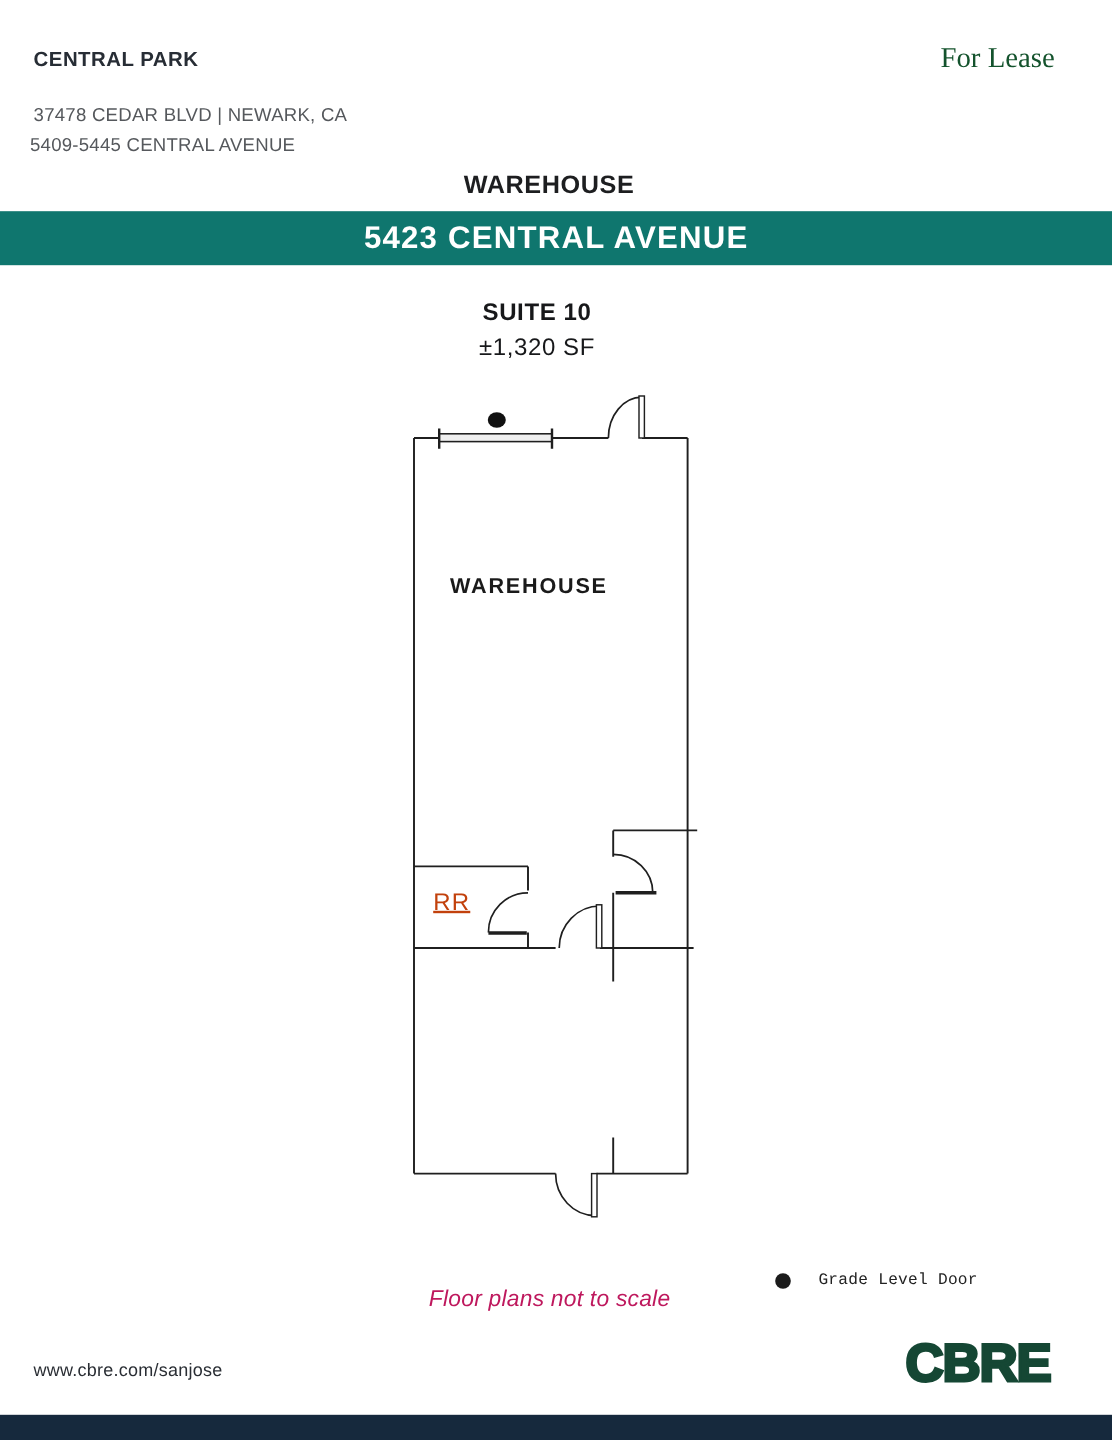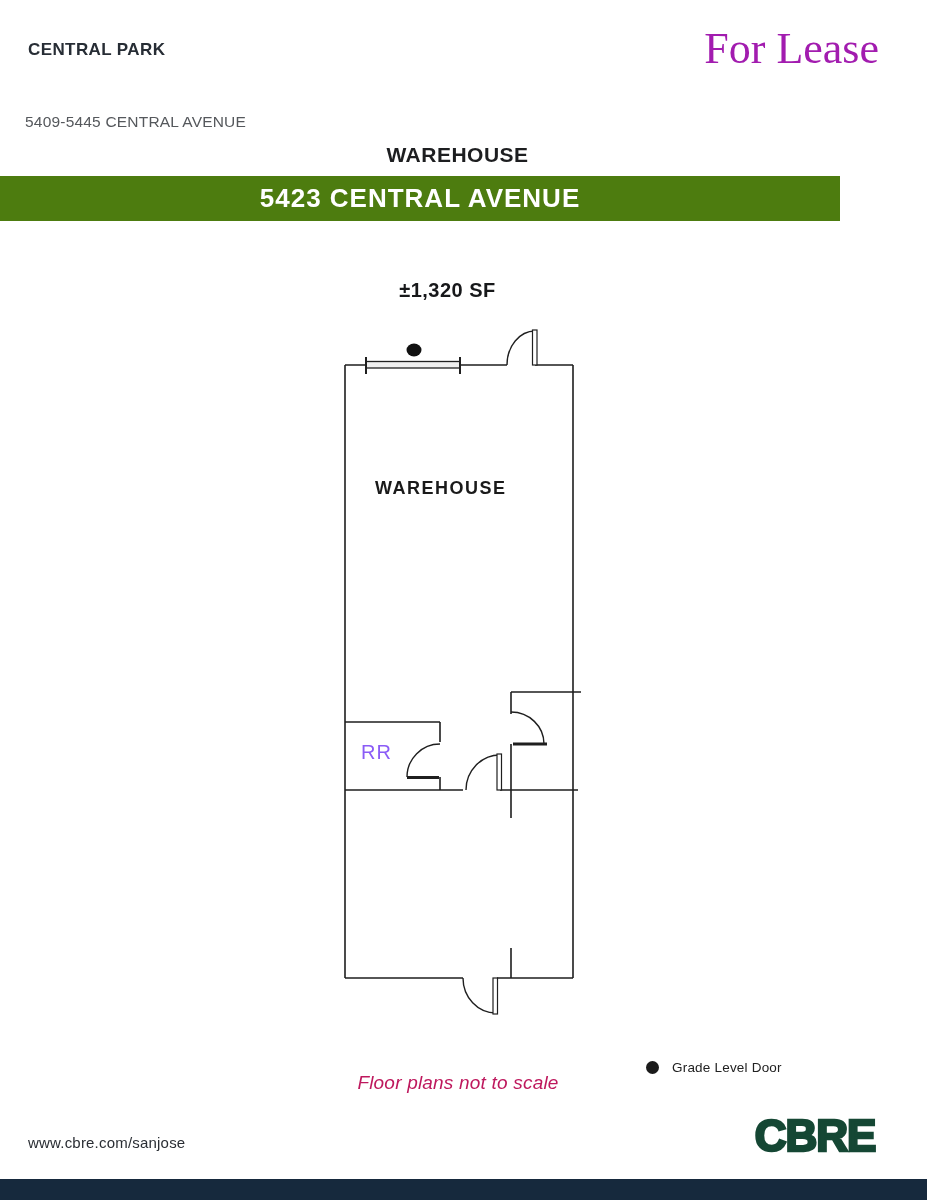--- a/index.html
+++ b/index.html
@@ -5,63 +5,65 @@
   html,body{margin:0;padding:0;background:#ffffff;}
   #page{
     position:relative;width:927px;height:1200px;margin:0 auto;background:#ffffff;
     font-family:"Liberation Sans","DejaVu Sans",sans-serif;overflow:hidden;
   }
   .abs{position:absolute;}
   
   .prop-name{left:28px;top:40px;font-size:17px;font-weight:700;letter-spacing:.4px;color:#272d35;}
   .addr1{left:25px;top:65px;font-size:15.5px;color:#55585c;letter-spacing:.2px;margin-top:48px;}
   .addr2{left:28px;top:88px;font-size:15.5px;color:#55585c;letter-spacing:.2px;}
-  .for-lease{right:48px;top:23px;font-family:"Liberation Serif","DejaVu Serif",serif;
-    font-size:44px;color:#a21caf;}
+  .for-lease{right:48px;top:36px;font-family:"Liberation Serif","DejaVu Serif",serif;
+    font-size:24px;color:#14532d;}
   .industrial{left:0;top:143px;width:915px;text-align:center;font-size:21px;font-weight:800;
     letter-spacing:.5px;color:#1d1e20;}
-  .banner{left:0;top:176px;width:840px;height:45px;background:#4d7c0f;
+  .banner{left:0;top:176px;width:927px;height:45px;background:#0f766e;
     display:flex;align-items:center;justify-content:center;}
   .banner-text{color:#ffffff;font-size:26px;font-weight:700;letter-spacing:1px;}
   
   .suite-name{left:280px;top:250px;width:335px;text-align:center;font-size:20px;font-weight:800;
     letter-spacing:.5px;color:#17181a;}
-  .suite-size{left:280px;top:279px;width:335px;text-align:center;font-size:20px;font-weight:700;
+  .suite-size{left:280px;top:279px;width:335px;text-align:center;font-size:20px;font-weight:400;
     letter-spacing:.5px;color:#17181a;}
   
   .lbl-warehouse{left:375px;top:478px;width:180px;text-align:left;font-size:18px;
     letter-spacing:1.5px;color:#1a1a1a;font-weight:bold;}
   .lbl-rr{left:361px;top:741px;width:40px;text-align:left;font-size:20px;
-    letter-spacing:1px;color:#8b5cf6;}
+    letter-spacing:1px;color:#c2410c;text-decoration:underline;}
   
   .plan-note{left:0;top:1072px;width:916px;text-align:center;font-size:19px;font-style:italic;
     color:#be185d;letter-spacing:.2px;}
-  .legend{left:646px;top:1060px;display:flex;align-items:center;gap:13px;}
+  .legend{left:646px;top:1060px;display:flex;align-items:center;gap:23px;font-family:Liberation Mono, monospace;}
   .legend-dot{width:13px;height:13px;border-radius:50%;background:#1b1b1b;}
   .legend-label{font-size:13.5px;color:#222;letter-spacing:.2px;}
   .website{left:28px;top:1134px;font-size:15px;font-weight:400;color:#2a2e34;letter-spacing:.2px;}
   .cbre-logo{left:740px;top:1108px;}
   .bottom-bar{left:0;top:1179px;width:927px;height:21px;background:#16293d;}
   svg{display:block;}
 </style>
 </head>
 <body>
 
 <div id="page">
 
   <div class="abs prop-name">CENTRAL PARK</div>
   <div class="abs addr1">5409-5445 CENTRAL AVENUE</div>
+  <div class="abs addr2">37478 CEDAR BLVD |  NEWARK, CA</div>
   <div class="abs for-lease">For Lease</div>
 
   <div class="abs industrial">WAREHOUSE</div>
 
   <div class="abs banner">
     <span class="banner-text">5423 CENTRAL AVENUE</span>
   </div>
 
+  <div class="abs suite-name">SUITE 10</div>
   <div class="abs suite-size">±1,320 SF</div>
 
   <svg class="abs" style="left:330px;top:320px" width="260" height="710" viewBox="330 320 260 710">
     <g stroke="#1f1f1f" stroke-width="1.6" fill="none">
 
       <path d="M345,365 H507 M535,365 H573 M573,365 V978 M345,365 V978"></path>
       <path d="M345,978 H463 M497,978 H573"></path>
 
       <path d="M345,790 H463 M500,790 H578"></path>
 

